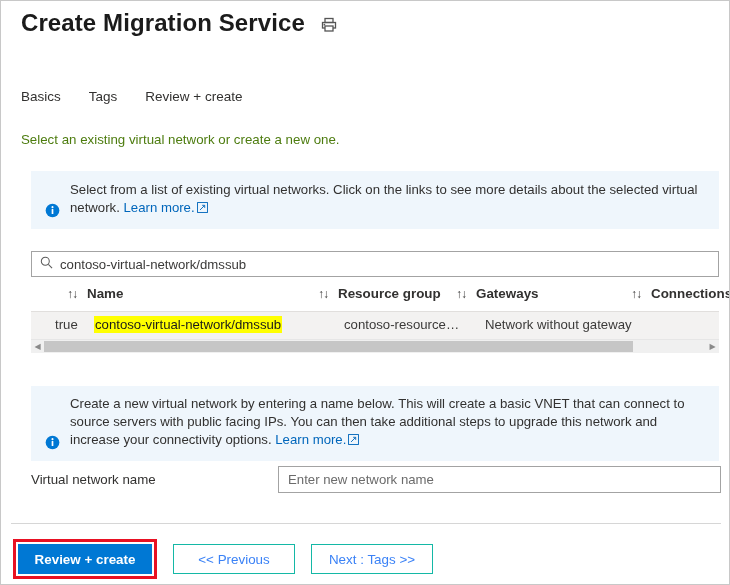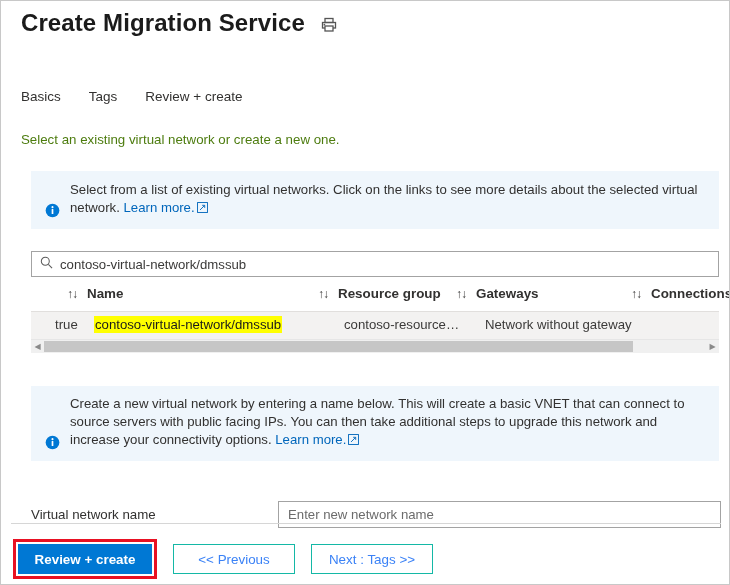--- a/index.html
+++ b/index.html
@@ -232,21 +232,21 @@
     height: 11px;
     width: 89%;
     background: #c6c6c6;
     cursor: grab;
   }
 
   
   .field-row {
     position: absolute;
     left: 30px;
-    top: 500px;
+    top: 465px;
     width: 690px;
     height: 28px;
     text-align: right;
   }
   .field-label {
     position: absolute;
     left: 0;
     top: 6px;
     font-size: 13.3px;
     color: #323130;

